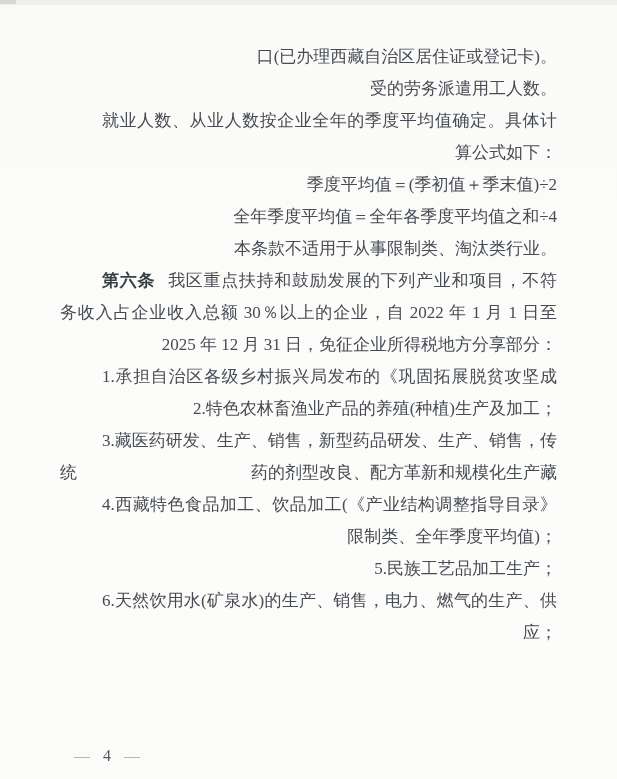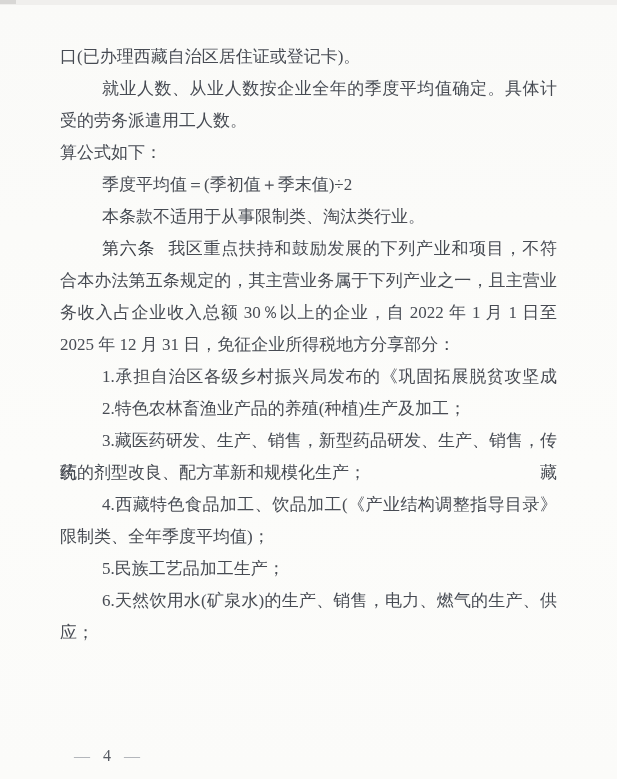--- a/index.html
+++ b/index.html
@@ -27,31 +27,31 @@
     top: 41px;
     left: 60px;
     width: 497px;
   }
   .line {
     font-size: 17px;
     line-height: 32px;
     height: 32px;
     letter-spacing: 0px;
     color: #474b53;
-    text-align: left;
+    text-align: right;
     white-space: nowrap;
   }
   .indent { text-indent: 42px; }
   .fill {
     white-space: normal;
     text-align: justify;
     text-align-last: justify;
   }
   .art-num {
-    font-weight: normal;
+    font-weight: bold;
     color: #3a3e45;
     margin-right: 13px;
   }
   .footer {
     position: absolute;
     left: 74px;
     top: 743px;
     font-size: 16px;
     line-height: 26px;
     white-space: nowrap;
@@ -61,29 +61,29 @@
 </style>
 </head>
 <body>
 
 <div>
   <div class="scan-top-band"></div>
   <div class="scan-corner-mark"></div>
 
   <div class="content">
     <div class="line">口(已办理西藏自治区居住证或登记卡)。</div>
+    <div class="line">受的劳务派遣用工人数。</div>
     <div class="line indent fill">就业人数、从业人数按企业全年的季度平均值确定。具体计</div>
-    <div class="line">受的劳务派遣用工人数。</div>
     <div class="line">算公式如下：</div>
     <div class="line indent">季度平均值＝(季初值＋季末值)÷2</div>
+    <div class="line indent">全年季度平均值＝全年各季度平均值之和÷4</div>
     <div class="line indent">本条款不适用于从事限制类、淘汰类行业。</div>
     <div class="line indent fill">
       <span class="art-num">第六条</span><span>我区重点扶持和鼓励发展的下列产业和项目，不符</span>
     </div>
-    <div class="line fill">合本办法第五条规定的，其主营业务属于下列产业之一，且主营业</div>
     <div class="line fill">务收入占企业收入总额 30％以上的企业，自 2022 年 1 月 1 日至</div>
     <div class="line">2025 年 12 月 31 日，免征企业所得税地方分享部分：</div>
     <div class="line indent fill">1.承担自治区各级乡村振兴局发布的《巩固拓展脱贫攻坚成</div>
     <div class="line indent">2.特色农林畜渔业产品的养殖(种植)生产及加工；</div>
     <div class="line indent fill">3.藏医药研发、生产、销售，新型药品研发、生产、销售，传统藏</div>
     <div class="line">药的剂型改良、配方革新和规模化生产；</div>
     <div class="line indent fill">4.西藏特色食品加工、饮品加工(《产业结构调整指导目录》</div>
     <div class="line">限制类、全年季度平均值)；</div>
     <div class="line indent">5.民族工艺品加工生产；</div>
     <div class="line indent fill">6.天然饮用水(矿泉水)的生产、销售，电力、燃气的生产、供</div>

